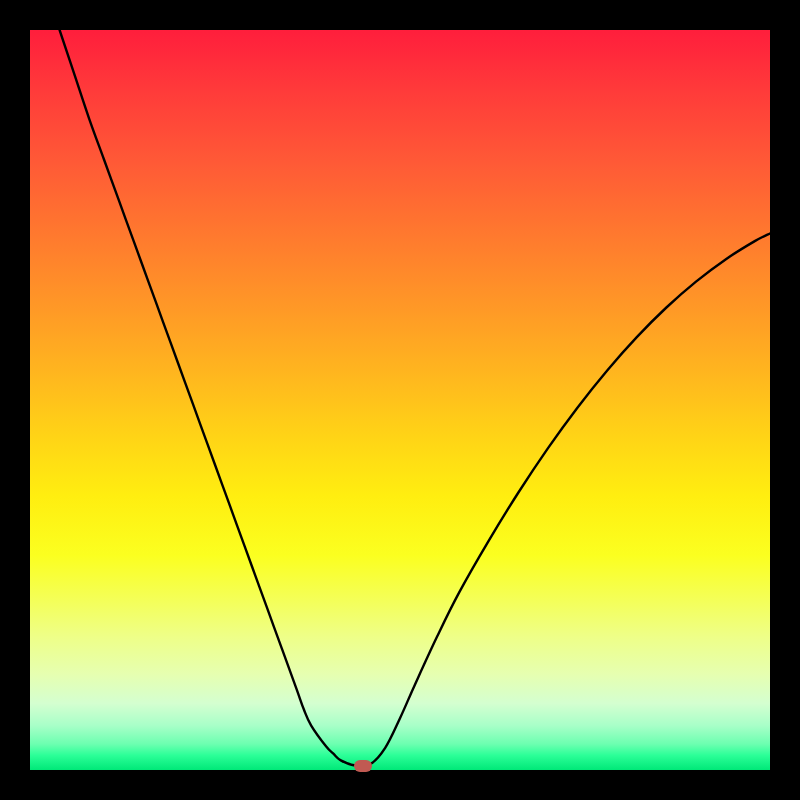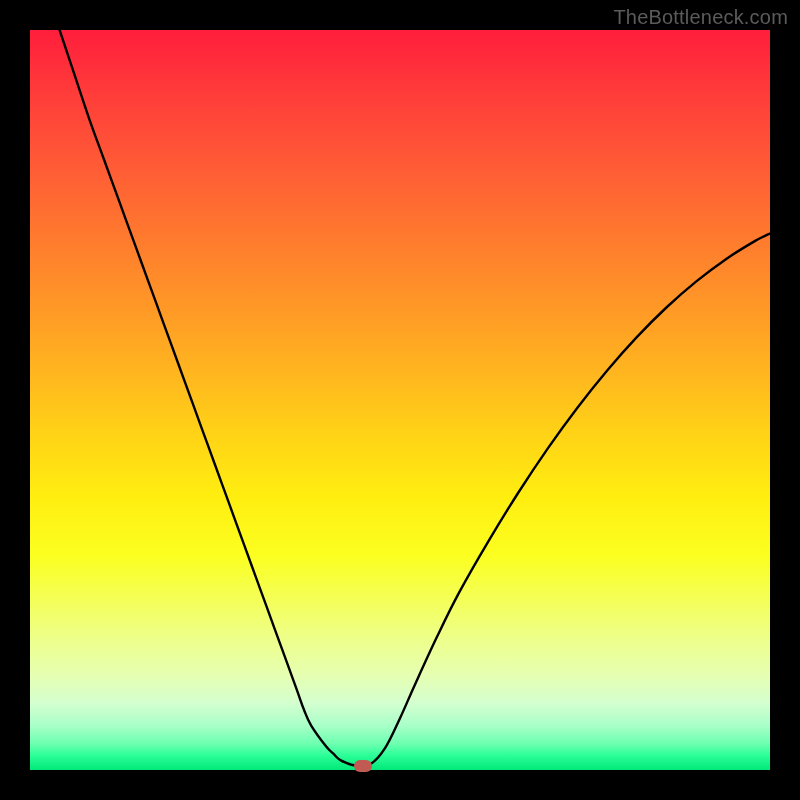--- a/index.html
+++ b/index.html
@@ -68,15 +68,14 @@
   <div class="plot-area">
 
     <svg class="curve" viewBox="0 0 740 740" preserveAspectRatio="none">
       <path id="curve-path" fill="none" stroke="#000" stroke-width="2.4" stroke-linecap="round" stroke-linejoin="round" d="M 29.60 0.00 C 32.26 7.99, 39.07 28.42, 44.40 44.40 C 49.73 60.38, 53.87 73.48, 59.20 88.80 C 64.53 104.12, 68.67 114.85, 74.00 129.50 C 79.33 144.15, 83.47 155.55, 88.80 170.20 C 94.13 184.85, 98.27 196.25, 103.60 210.90 C 108.93 225.55, 113.07 236.95, 118.40 251.60 C 123.73 266.25, 127.87 277.65, 133.20 292.30 C 138.53 306.95, 142.67 318.35, 148.00 333.00 C 153.33 347.65, 157.47 359.05, 162.80 373.70 C 168.13 388.35, 172.27 399.75, 177.60 414.40 C 182.93 429.05, 187.07 440.45, 192.40 455.10 C 197.73 469.75, 201.87 481.15, 207.20 495.80 C 212.53 510.45, 216.67 521.85, 222.00 536.50 C 227.33 551.15, 231.47 562.55, 236.80 577.20 C 242.13 591.85, 246.27 603.25, 251.60 617.90 C 256.93 632.55, 262.40 647.54, 266.40 658.60 C 270.40 669.66, 271.14 672.66, 273.80 679.32 C 276.46 685.98, 277.20 688.94, 281.20 695.60 C 285.20 702.26, 292.00 711.26, 296.00 716.32 C 300.00 721.38, 300.74 721.19, 303.40 723.72 C 306.06 726.25, 306.80 728.25, 310.80 730.38 C 314.80 732.51, 320.27 734.89, 325.60 735.56 C 330.93 736.23, 335.07 737.28, 340.40 734.08 C 345.73 730.88, 349.87 726.06, 355.20 717.80 C 360.53 709.54, 364.67 699.52, 370.00 688.20 C 375.33 676.88, 378.14 669.55, 384.80 654.90 C 391.46 640.25, 399.01 623.45, 407.00 606.80 C 414.99 590.15, 419.88 579.72, 429.20 562.40 C 438.52 545.08, 448.14 528.58, 458.80 510.60 C 469.46 492.62, 477.74 479.15, 488.40 462.50 C 499.06 445.85, 507.34 433.42, 518.00 418.10 C 528.66 402.78, 536.94 391.39, 547.60 377.40 C 558.26 363.41, 566.54 353.05, 577.20 340.40 C 587.86 327.75, 596.14 318.42, 606.80 307.10 C 617.46 295.78, 625.74 287.49, 636.40 277.50 C 647.06 267.51, 655.34 260.26, 666.00 251.60 C 676.66 242.94, 684.94 236.73, 695.60 229.40 C 706.26 222.07, 717.21 215.56, 725.20 210.90 C 733.19 206.24, 737.34 204.83, 740.00 203.50"></path>
     </svg>
 
     <div class="marker" id="min-marker" style="left: 333px; top: 736.3px; background: rgb(192, 90, 82);"></div>
 
   </div>
 
-  <div class="watermark">TheBottleneck.com</div>
 
 </div>
 
 </body></html>

